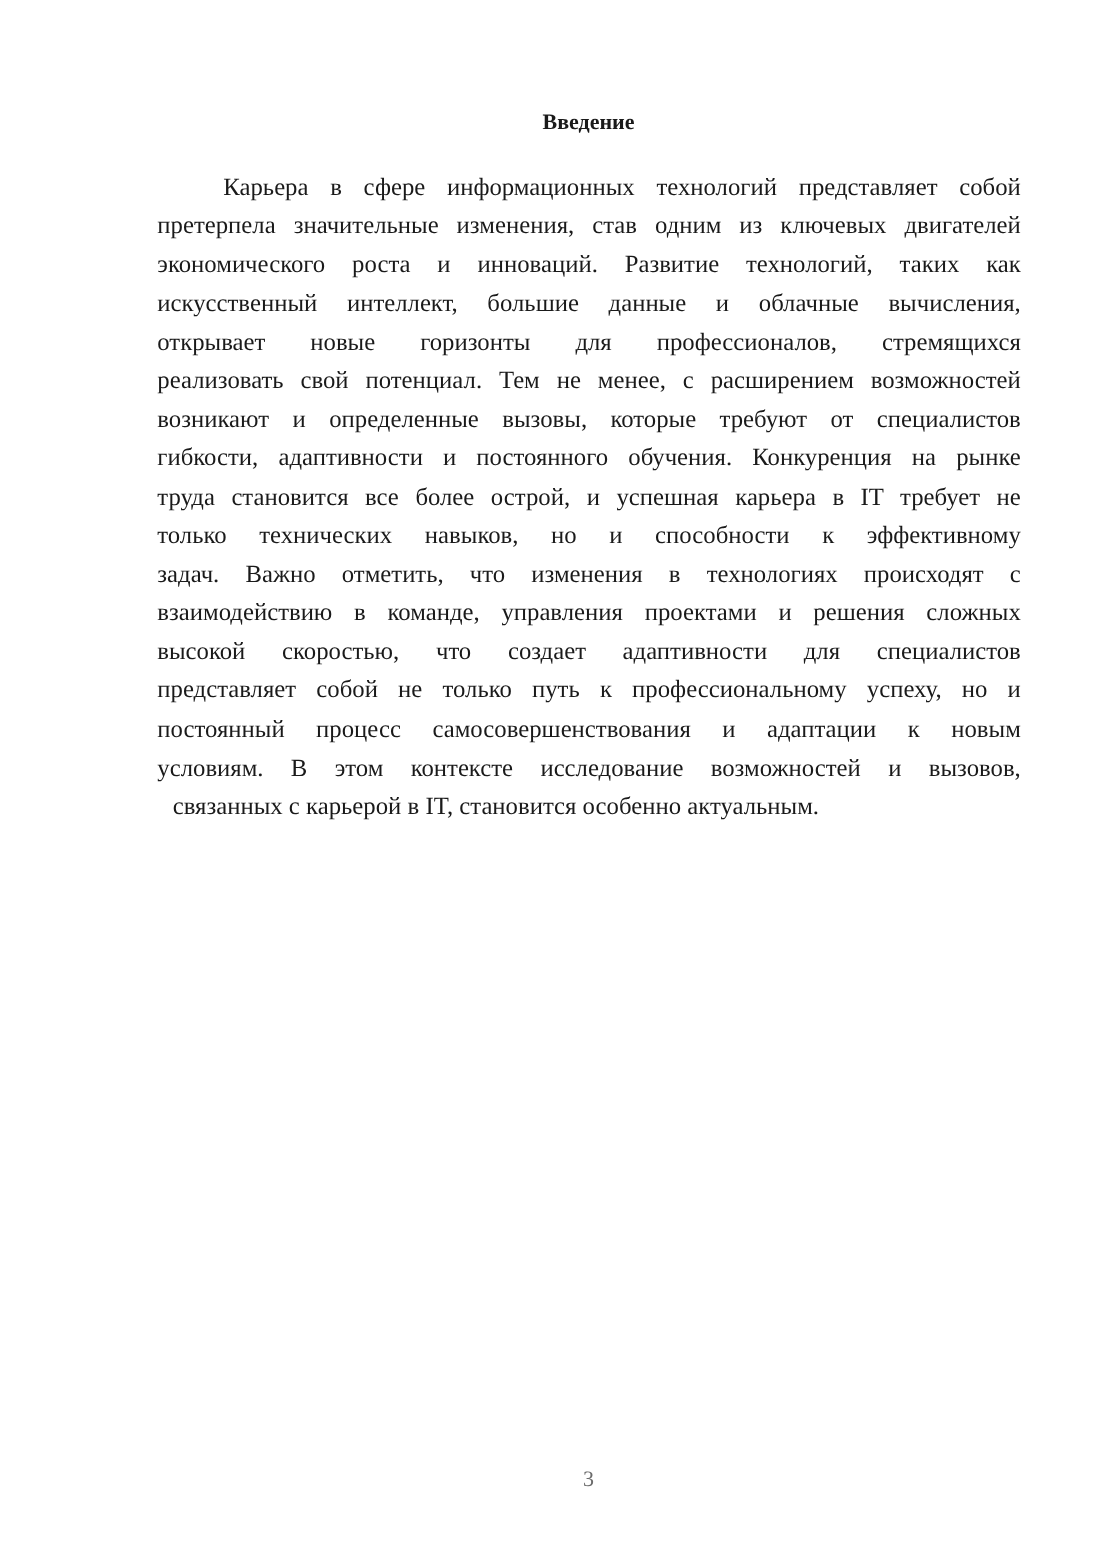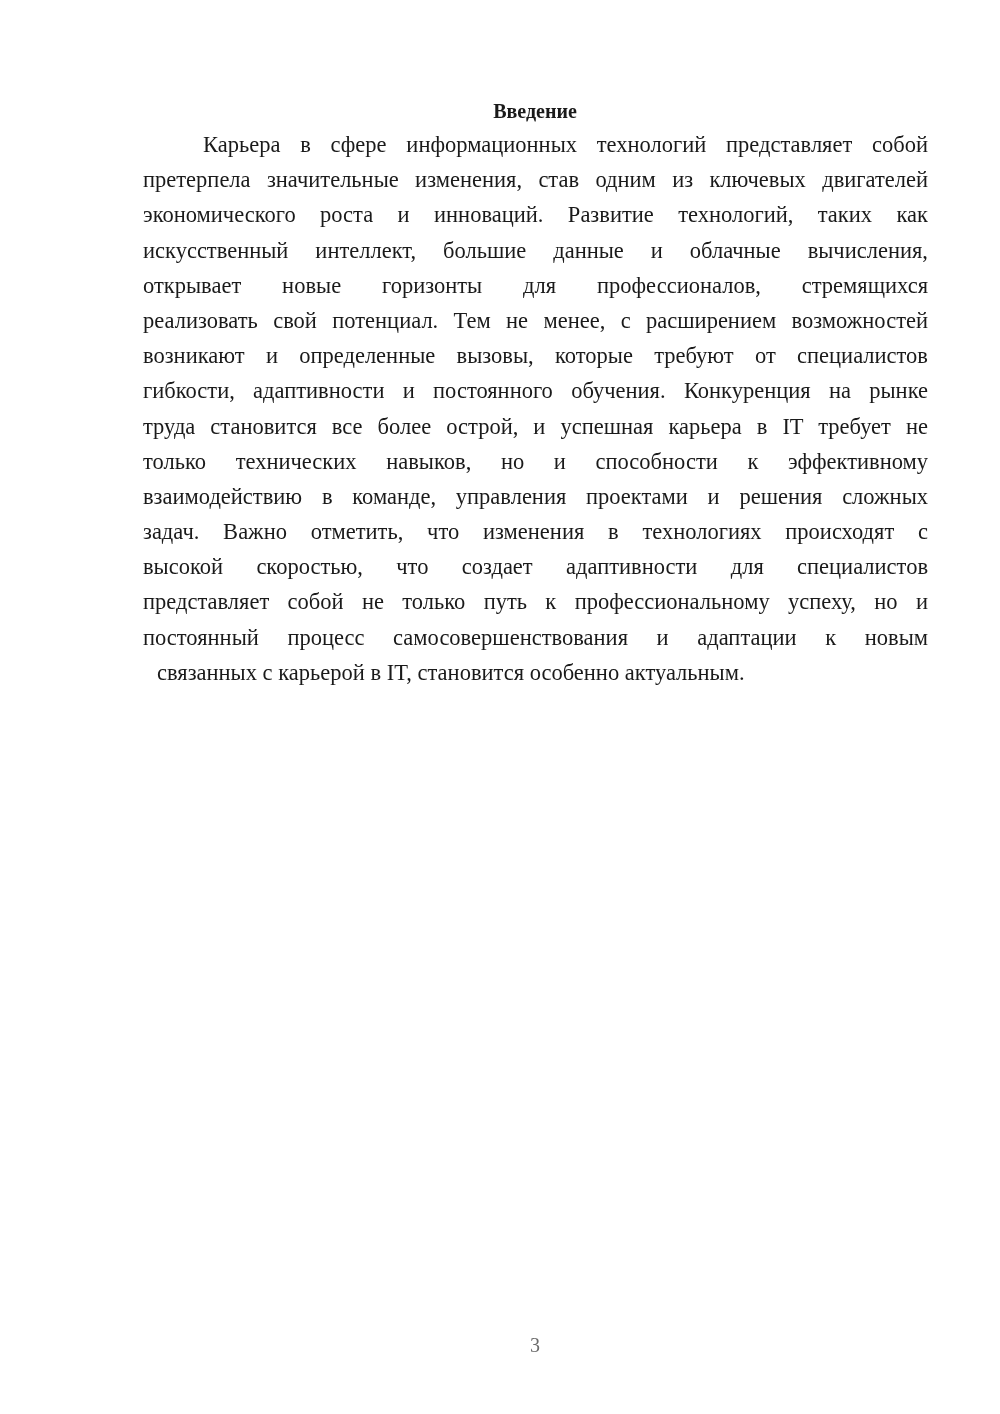--- a/index.html
+++ b/index.html
@@ -1,20 +1,20 @@
 <!DOCTYPE html>
 <html><head>
 <meta charset="utf-8">
 <style>
   html, body { margin: 0; padding: 0; background: #ffffff; }
   body { width: 1000px; height: 1414px; position: relative; overflow: hidden;
          font-family: "Liberation Serif", "DejaVu Serif", serif; color: #1a1a1a; }
   .heading { position: absolute; top: 98px; left: 0; width: 1070px; text-align: center;
              font-weight: bold; font-size: 20px; line-height: 26px; }
-  .body-text { position: absolute; top: 127px; left: 143px; width: 785px; }
+  .body-text { position: absolute; top: 152px; left: 143px; width: 785px; }
   .line { display: block; font-size: 22.5px; line-height: 35.2px; height: 35.2px;
           text-align: justify; text-align-last: justify; white-space: nowrap; overflow: visible; }
   .line.first { text-indent: 60px; }
   .line.last { text-align-last: left; margin-left: 14px; }
   .page-number { position: absolute; top: 1334px; left: 0; width: 1070px; text-align: center;
                  font-size: 20px; color: #6b6b6b; }
 </style>
 </head>
 <body>
 
@@ -24,21 +24,22 @@
   <div class="line first">Карьера в сфере информационных технологий представляет собой</div>
   <div class="line">претерпела значительные изменения, став одним из ключевых двигателей</div>
   <div class="line">экономического роста и инноваций. Развитие технологий, таких как</div>
   <div class="line">искусственный интеллект, большие данные и облачные вычисления,</div>
   <div class="line">открывает новые горизонты для профессионалов, стремящихся</div>
   <div class="line">реализовать свой потенциал. Тем не менее, с расширением возможностей</div>
   <div class="line">возникают и определенные вызовы, которые требуют от специалистов</div>
   <div class="line">гибкости, адаптивности и постоянного обучения. Конкуренция на рынке</div>
   <div class="line">труда становится все более острой, и успешная карьера в IT требует не</div>
   <div class="line">только технических навыков, но и способности к эффективному</div>
+  <div class="line">задач. Важно отметить, что изменения в технологиях происходят с</div>
   <div class="line">взаимодействию в команде, управления проектами и решения сложных</div>
-  <div class="line">задач. Важно отметить, что изменения в технологиях происходят с</div>
   <div class="line">высокой скоростью, что создает адаптивности для специалистов</div>
   <div class="line">представляет собой не только путь к профессиональному успеху, но и</div>
   <div class="line">постоянный процесс самосовершенствования и адаптации к новым</div>
+  <div class="line">условиям. В этом контексте исследование возможностей и вызовов,</div>
   <div class="line last">связанных с карьерой в IT, становится особенно актуальным.</div>
 </div>
 
 <div class="page-number">3</div>
 
 </body></html>

